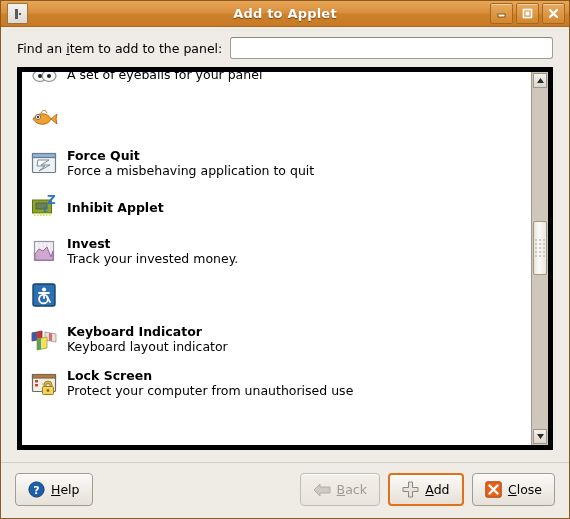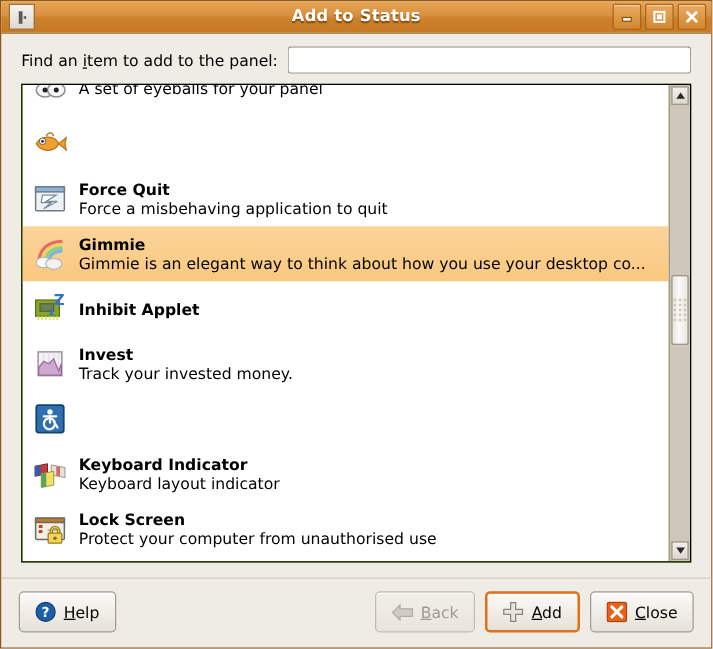--- a/index.html
+++ b/index.html
@@ -74,22 +74,22 @@
     font-family:inherit;font-size:12.5px;color:#000;
     outline:none;
   }
 
   
   .list-wrap{
     margin:0 16px;
     flex:1 1 auto;
     min-height:0;
     display:flex;
-    background:#84cc16;
-    border:1px solid #000000;
+    background:#22c55e;
+    border:5px solid #000000;
     box-sizing:border-box;
     overflow:hidden;
     position:relative;
   }
   .list{
     flex:1 1 auto;
     overflow:hidden;
     position:relative;
     background:#ffffff;
   }
@@ -181,21 +181,21 @@
 </head>
 <body>
 
 <div class="window">
 
   <div class="titlebar">
     <div class="win-icon">
       <div class="bar"></div>
         <div class="dot"></div>
     </div>
-    <div class="title-text">Add to Status</div>
+    <div class="title-text">Add to Applet</div>
     <div class="win-buttons">
       <div class="win-btn">
         <svg width="11" height="11" viewBox="0 0 11 11">
           <rect x="2" y="6" width="7" height="3" fill="#fff" stroke="#8a5511" stroke-width="1"></rect>
         </svg>
       </div>
       <div class="win-btn">
         <svg width="11" height="11" viewBox="0 0 11 11">
           <rect x="1.5" y="1.5" width="8" height="8" fill="none" stroke="#fff" stroke-width="1.6"></rect>
           <rect x="3.5" y="3.5" width="4" height="4" fill="#fff"></rect>
@@ -252,36 +252,20 @@
               <rect x="2.5" y="4.5" width="23" height="4" fill="#8fb4d8" stroke="#6f7b88" stroke-width="1.2"></rect>
               <path d="M8 11 L19 11 L11 16 L20 16 L9 22 L15 17 L7 17 Z" fill="#ffffff" stroke="#7b8b99" stroke-width="1"></path>
             </svg>
           </div>
           <div class="texts">
             <div class="name">Force Quit</div>
             <div class="desc">Force a misbehaving application to quit</div>
           </div>
         </div>
 
-        <div class="row selected">
-          <div class="ico">
-            <svg width="28" height="28" viewBox="0 0 28 28">
-              <path d="M5 22 C5 10, 13 4, 24 4" fill="none" stroke="#e46a6a" stroke-width="2.6"></path>
-              <path d="M7.6 22 C7.6 11.6, 14.6 6.6, 24 6.6" fill="none" stroke="#f0d264" stroke-width="2.6"></path>
-              <path d="M10.2 22 C10.2 13.2, 16.2 9.2, 24 9.2" fill="none" stroke="#84d18a" stroke-width="2.6"></path>
-              <path d="M12.8 22 C12.8 14.8, 17.8 11.8, 24 11.8" fill="none" stroke="#7fb4e0" stroke-width="2.6"></path>
-              <ellipse cx="9" cy="21" rx="6" ry="4.2" fill="#fafafa" stroke="#b9b9b9" stroke-width="1"></ellipse>
-              <ellipse cx="17" cy="22" rx="6.5" ry="4.4" fill="#f2f2f2" stroke="#b9b9b9" stroke-width="1"></ellipse>
-            </svg>
-          </div>
-          <div class="texts">
-            <div class="name">Gimmie</div>
-            <div class="desc">Gimmie is an elegant way to think about how you use your desktop co...</div>
-          </div>
-        </div>
 
         <div class="row">
           <div class="ico">
             <svg width="28" height="28" viewBox="0 0 28 28">
               <rect x="2.5" y="7" width="19" height="13" fill="#8aa62a" stroke="#5d7318" stroke-width="1"></rect>
               <rect x="6" y="10" width="11" height="6" fill="#6d7f55" stroke="#4c5a3c" stroke-width=".8"></rect>
               <g fill="#d7e86a">
                 <rect x="4" y="20" width="1.6" height="3"></rect>
                   <rect x="7" y="20" width="1.6" height="3"></rect>
                 <rect x="10" y="20" width="1.6" height="3"></rect>

